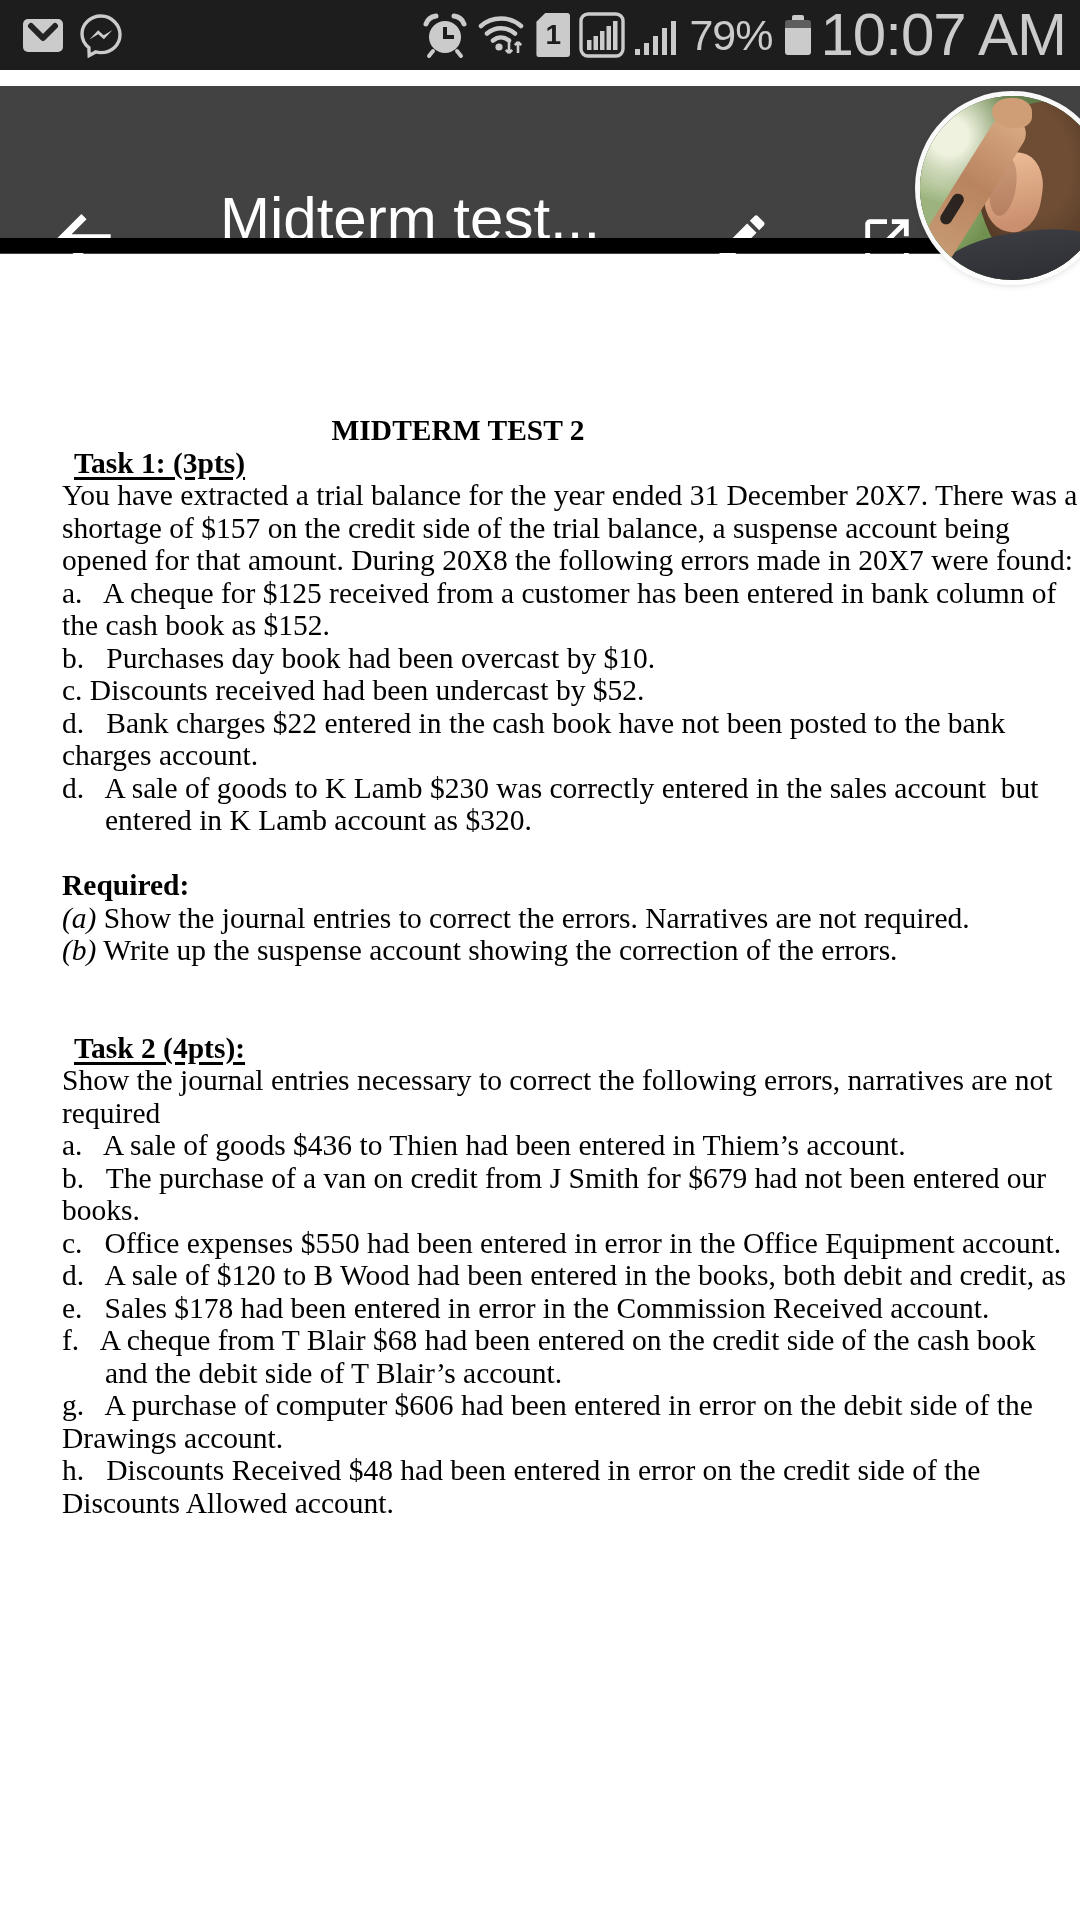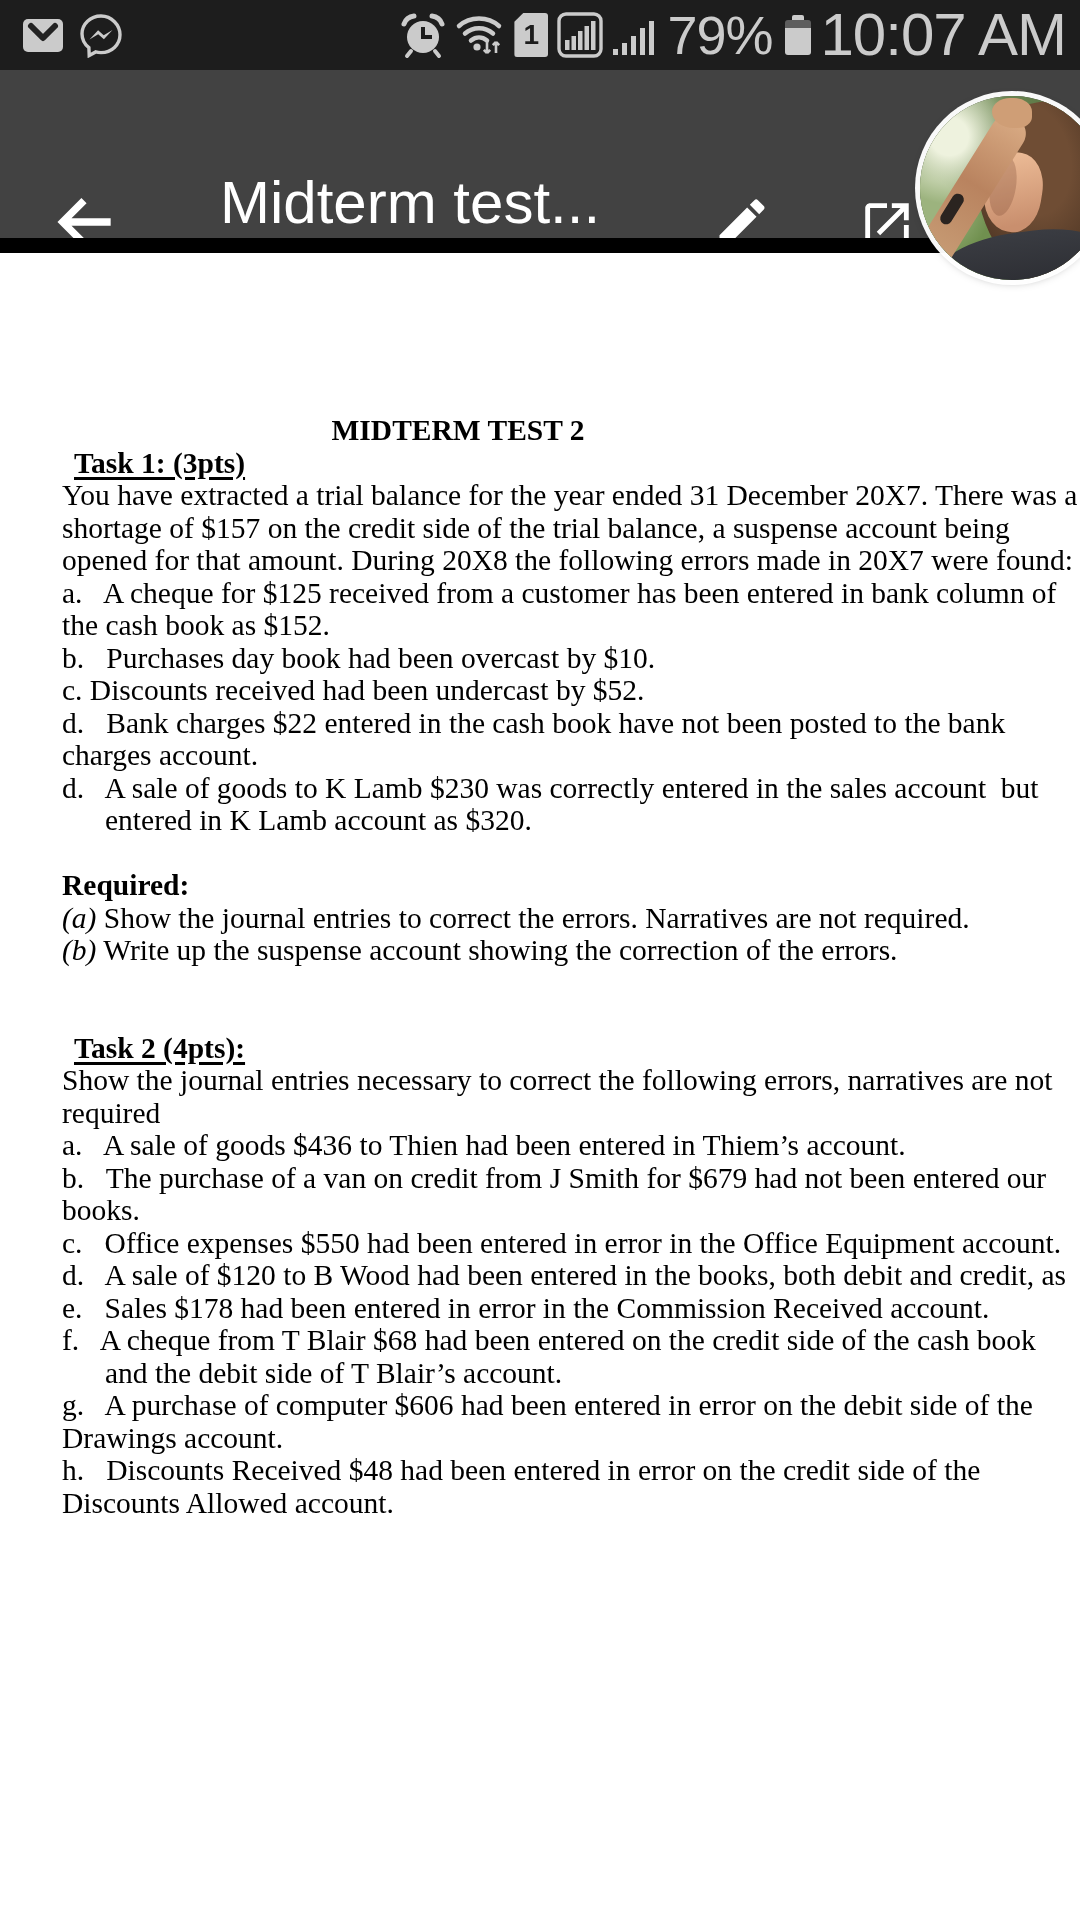--- a/index.html
+++ b/index.html
@@ -19,33 +19,33 @@
   }
   
   .status-bar{
     position:absolute;top:0;left:0;width:1080px;height:70px;
     background:var(--status-bar-bg);
     display:flex;align-items:center;justify-content:space-between;
     padding:0 14px;box-sizing:border-box;z-index:5;
   }
   .sb-left{display:flex;align-items:center;gap:14px;padding-left:8px;}
   .sb-right{display:flex;align-items:center;gap:9px;}
-  .sb-text{color:var(--status-icon);font-size:54px;line-height:70px;letter-spacing:-1px;}
+  .sb-text{color:var(--status-icon);font-size:43px;line-height:70px;letter-spacing:-1px;}
   .sb-time{font-size:60px;}
   .sim-icon{width:34px;height:44px;background:var(--status-icon);
     clip-path:polygon(26% 0,100% 0,100% 100%,0 100%,0 20%);
     display:flex;align-items:center;justify-content:center;border-radius:3px;}
   .sim-icon span{color:var(--status-bar-bg);font-size:28px;font-weight:bold;font-family:"Liberation Sans",sans-serif;}
   .battery{position:relative;width:26px;height:40px;margin-left:4px;}
   .battery .nub{position:absolute;top:0;left:7px;width:12px;height:5px;background:var(--status-icon);border-radius:2px 2px 0 0;}
   .battery .body{position:absolute;top:5px;left:0;width:26px;height:35px;border-radius:3px;
     background:linear-gradient(to bottom,#5e5e5e 0 8px,var(--status-icon) 8px);}
   
   .app-bar{
-    position:absolute;top:70px;left:0;width:1080px;height:168px;
+    position:absolute;top:86px;left:0;width:1080px;height:168px;
     background:var(--app-bar-bg);z-index:4;
   }
   .back-button{position:absolute;left:52px;top:120px;width:64px;height:64px;cursor:pointer;}
   .app-bar-title{
     position:absolute;left:220px;top:98px;color:var(--white);
     font-size:60px;font-weight:500;letter-spacing:0px;white-space:nowrap;
   }
   .edit-button{position:absolute;left:712px;top:122px;width:60px;height:60px;cursor:pointer;}
   .openinnew-button{position:absolute;left:858px;top:126px;width:58px;height:58px;cursor:pointer;}
   .black-strip{position:absolute;top:238px;left:0;width:1080px;height:15px;background:var(--divider);z-index:4;}

